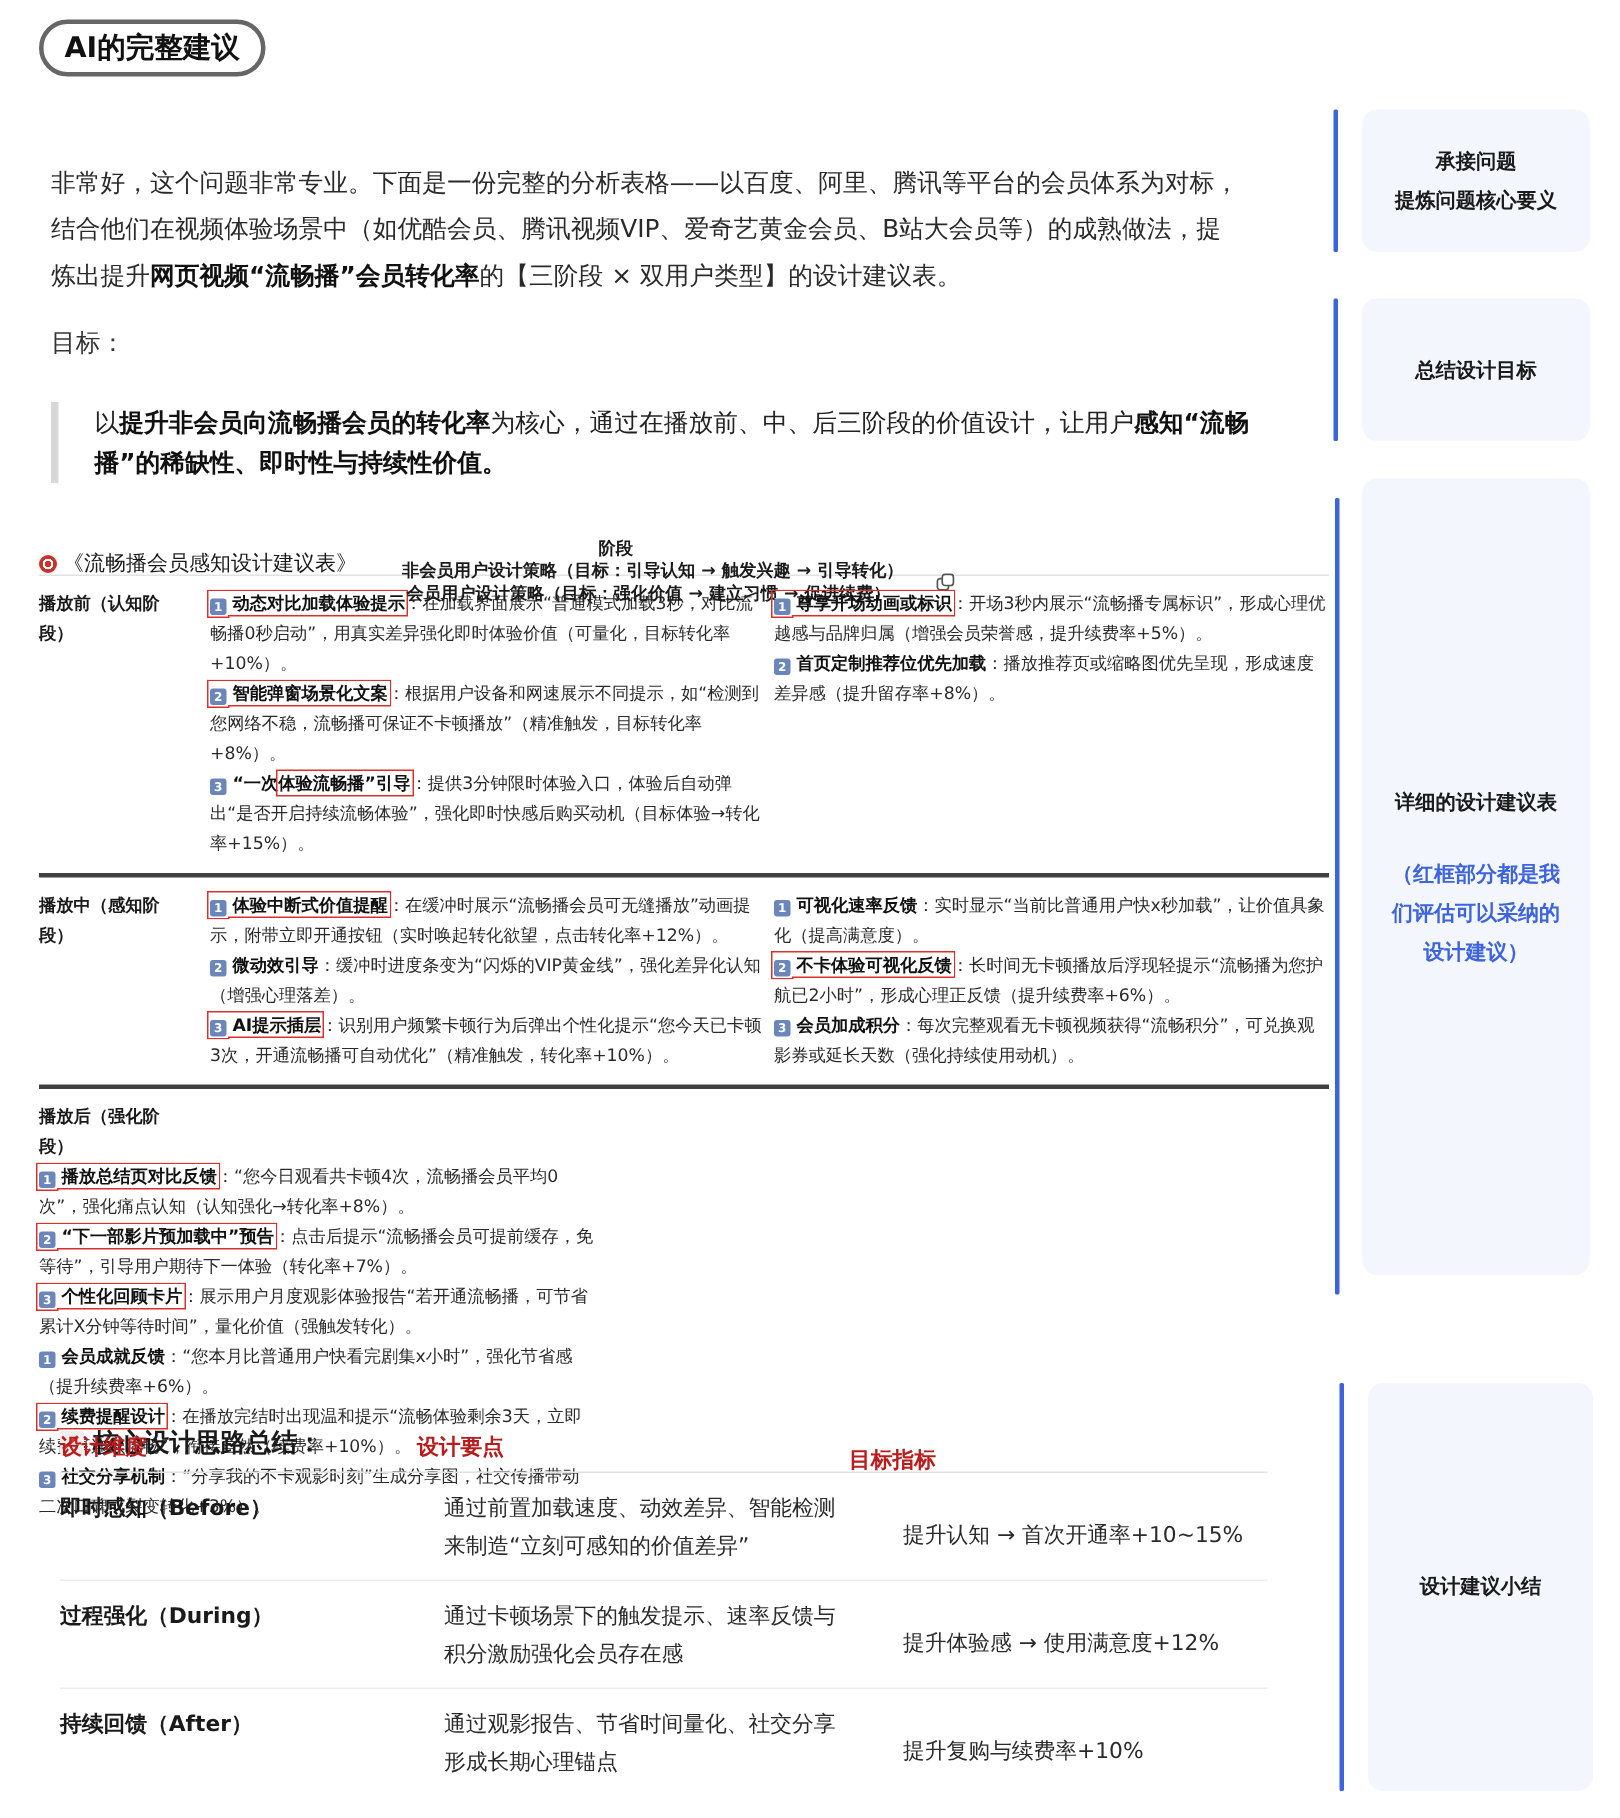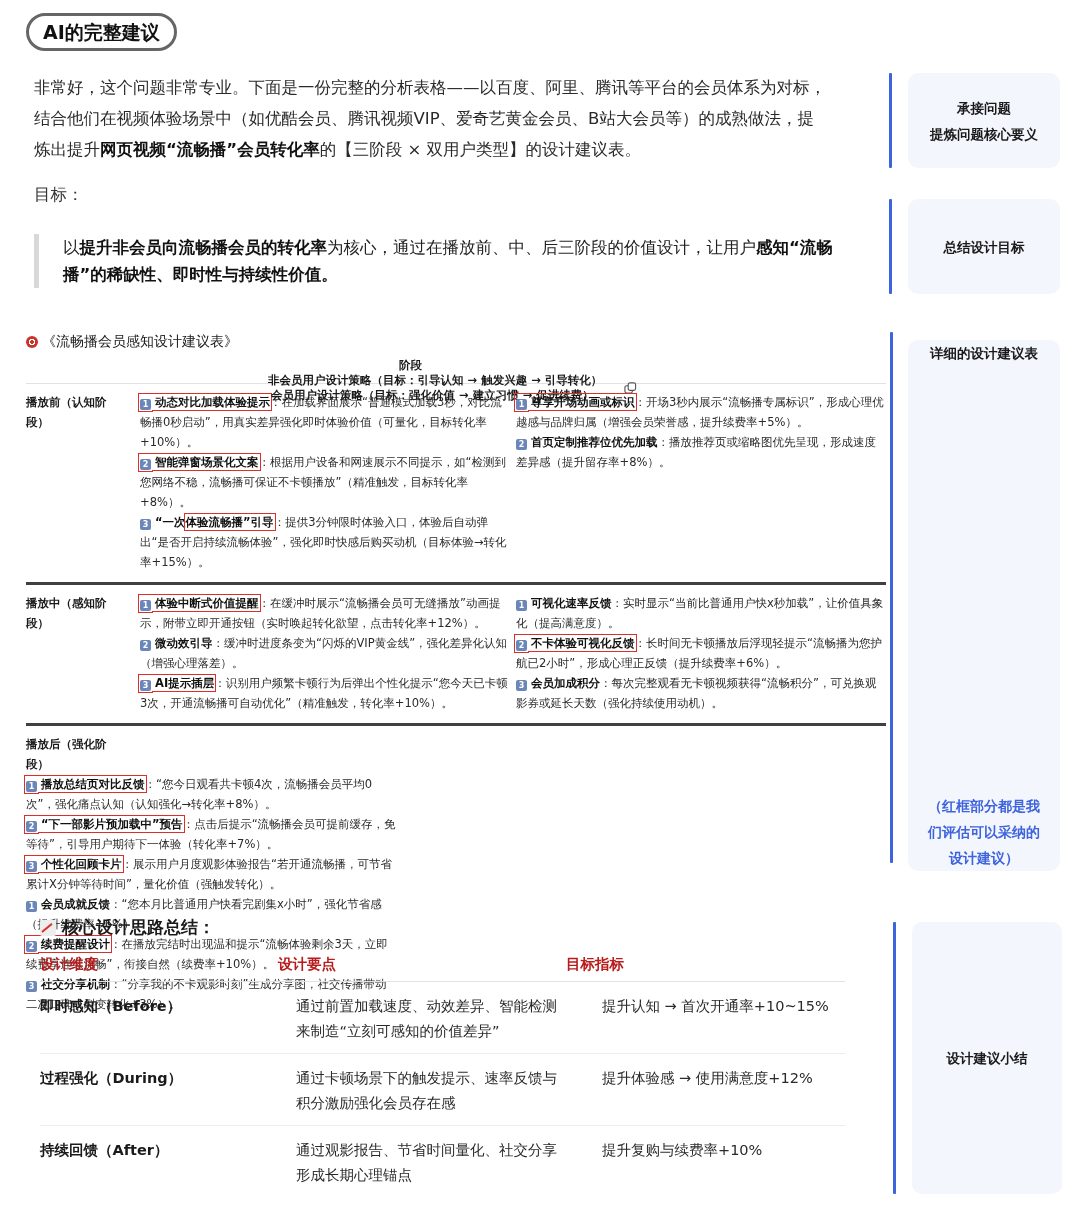--- a/index.html
+++ b/index.html
@@ -7,21 +7,21 @@
   body { font-family: "DejaVu Sans", "Liberation Sans", sans-serif; color: #1f1f1f; position: relative; }
 
   .pill-title {
     position: absolute; left: 26px; top: 13px;
     height: 38px; padding: 0 14px;
     border: 3px solid #666; border-radius: 20px;
     font-size: 19px; font-weight: bold; line-height: 32px; color: #111;
     white-space: nowrap;
   }
 
-  .section { position: absolute; }
+  .section { position: absolute; margin-top: 34px; }
   .intro { left: 34px; top: 72px; width: 840px; font-size: 16.5px; line-height: 31px; color: #2a2a2a; }
   .intro b { color: #111; }
   .goal-label { left: 34px; top: 184px; font-size: 16.5px; color: #333; }
   .quote {
     left: 34px; top: 234px; width: 840px; padding-left: 24px;
     border-left: 5px solid #d8d8d8; font-size: 16.5px; line-height: 27px; color: #222;
   }
   .quote b { color: #111; }
 
   .side-bar { position: absolute; width: 3px; background: #3d63dd; border-radius: 1px; }
@@ -48,21 +48,21 @@
   .hl { outline: 1.5px solid #d9302c; outline-offset: 1px; }
 
   .summary-title { left: 40px; top: 916px; font-size: 17px; font-weight: bold; color: #1a1a1a; display: flex; align-items: center; gap: 6px; }
   .chart-icon { width: 16px; height: 16px; background: #eee; border-radius: 2px; position: relative; display: inline-block; }
   .chart-icon::after { content: ""; position: absolute; left: 2px; bottom: 3px; width: 13px; height: 2px; background: #d9302c; transform: rotate(-40deg); transform-origin: left; }
 
   .stbl { position: absolute; left: 40px; top: 948px; width: 805px; font-size: 14.5px; color: #2a2a2a; }
   .stbl .hdr { display: flex; height: 34px; align-items: center; border-bottom: 1px solid #e2e2e2; font-weight: bold; color: #b91c1c; }
   .stbl .s1 { width: 238px; flex: none; }
   .stbl .s2 { width: 288px; flex: none; padding-right: 16px; }
-  .stbl .s3 { flex: 1; }
+  .stbl .s3 { flex: 1; margin-top: 18px; }
   .stbl .row { display: flex; height: 72px; padding-top: 12px; line-height: 25px; border-bottom: 1px solid #ececec; gap: 18px; }
   .stbl .row:last-child { border-bottom: none; }
   .stbl .row .s1 { font-weight: bold; color: #1a1a1a; }
 </style>
 </head>
 <body>
 
 <div class="pill-title">AI的完整建议</div>
 
 <div class="section intro">
@@ -77,21 +77,21 @@
 <div class="side-bar" style="left:889px; top:73px; height:95px;"></div>
 <div class="side-card" style="left:908px; top:73px; width:152px; height:95px;">
   <div>承接问题</div>
   <div>提炼问题核心要义</div>
 </div>
 <div class="side-bar" style="left:889px; top:199px; height:95px;"></div>
 <div class="side-card" style="left:908px; top:199px; width:152px; height:95px;">
   <div>总结设计目标</div>
 </div>
 <div class="side-bar" style="left:890px; top:332px; height:531px;"></div>
-<div class="side-card" style="left:908px; top:340px; width:152px; height:531px;justify-content:space-between;">
+<div class="side-card" style="left:908px; top:319px; width:152px; height:531px;">
   <div>详细的设计建议表</div>
   <div class="note">
     <div>（红框部分都是我</div>
     <div>们评估可以采纳的</div>
     <div>设计建议）</div>
   </div>
 </div>
 <div class="side-bar" style="left:893px; top:922px; height:272px;"></div>
 <div class="side-card" style="left:912px; top:922px; width:150px; height:272px;">
   <div>设计建议小结</div>

